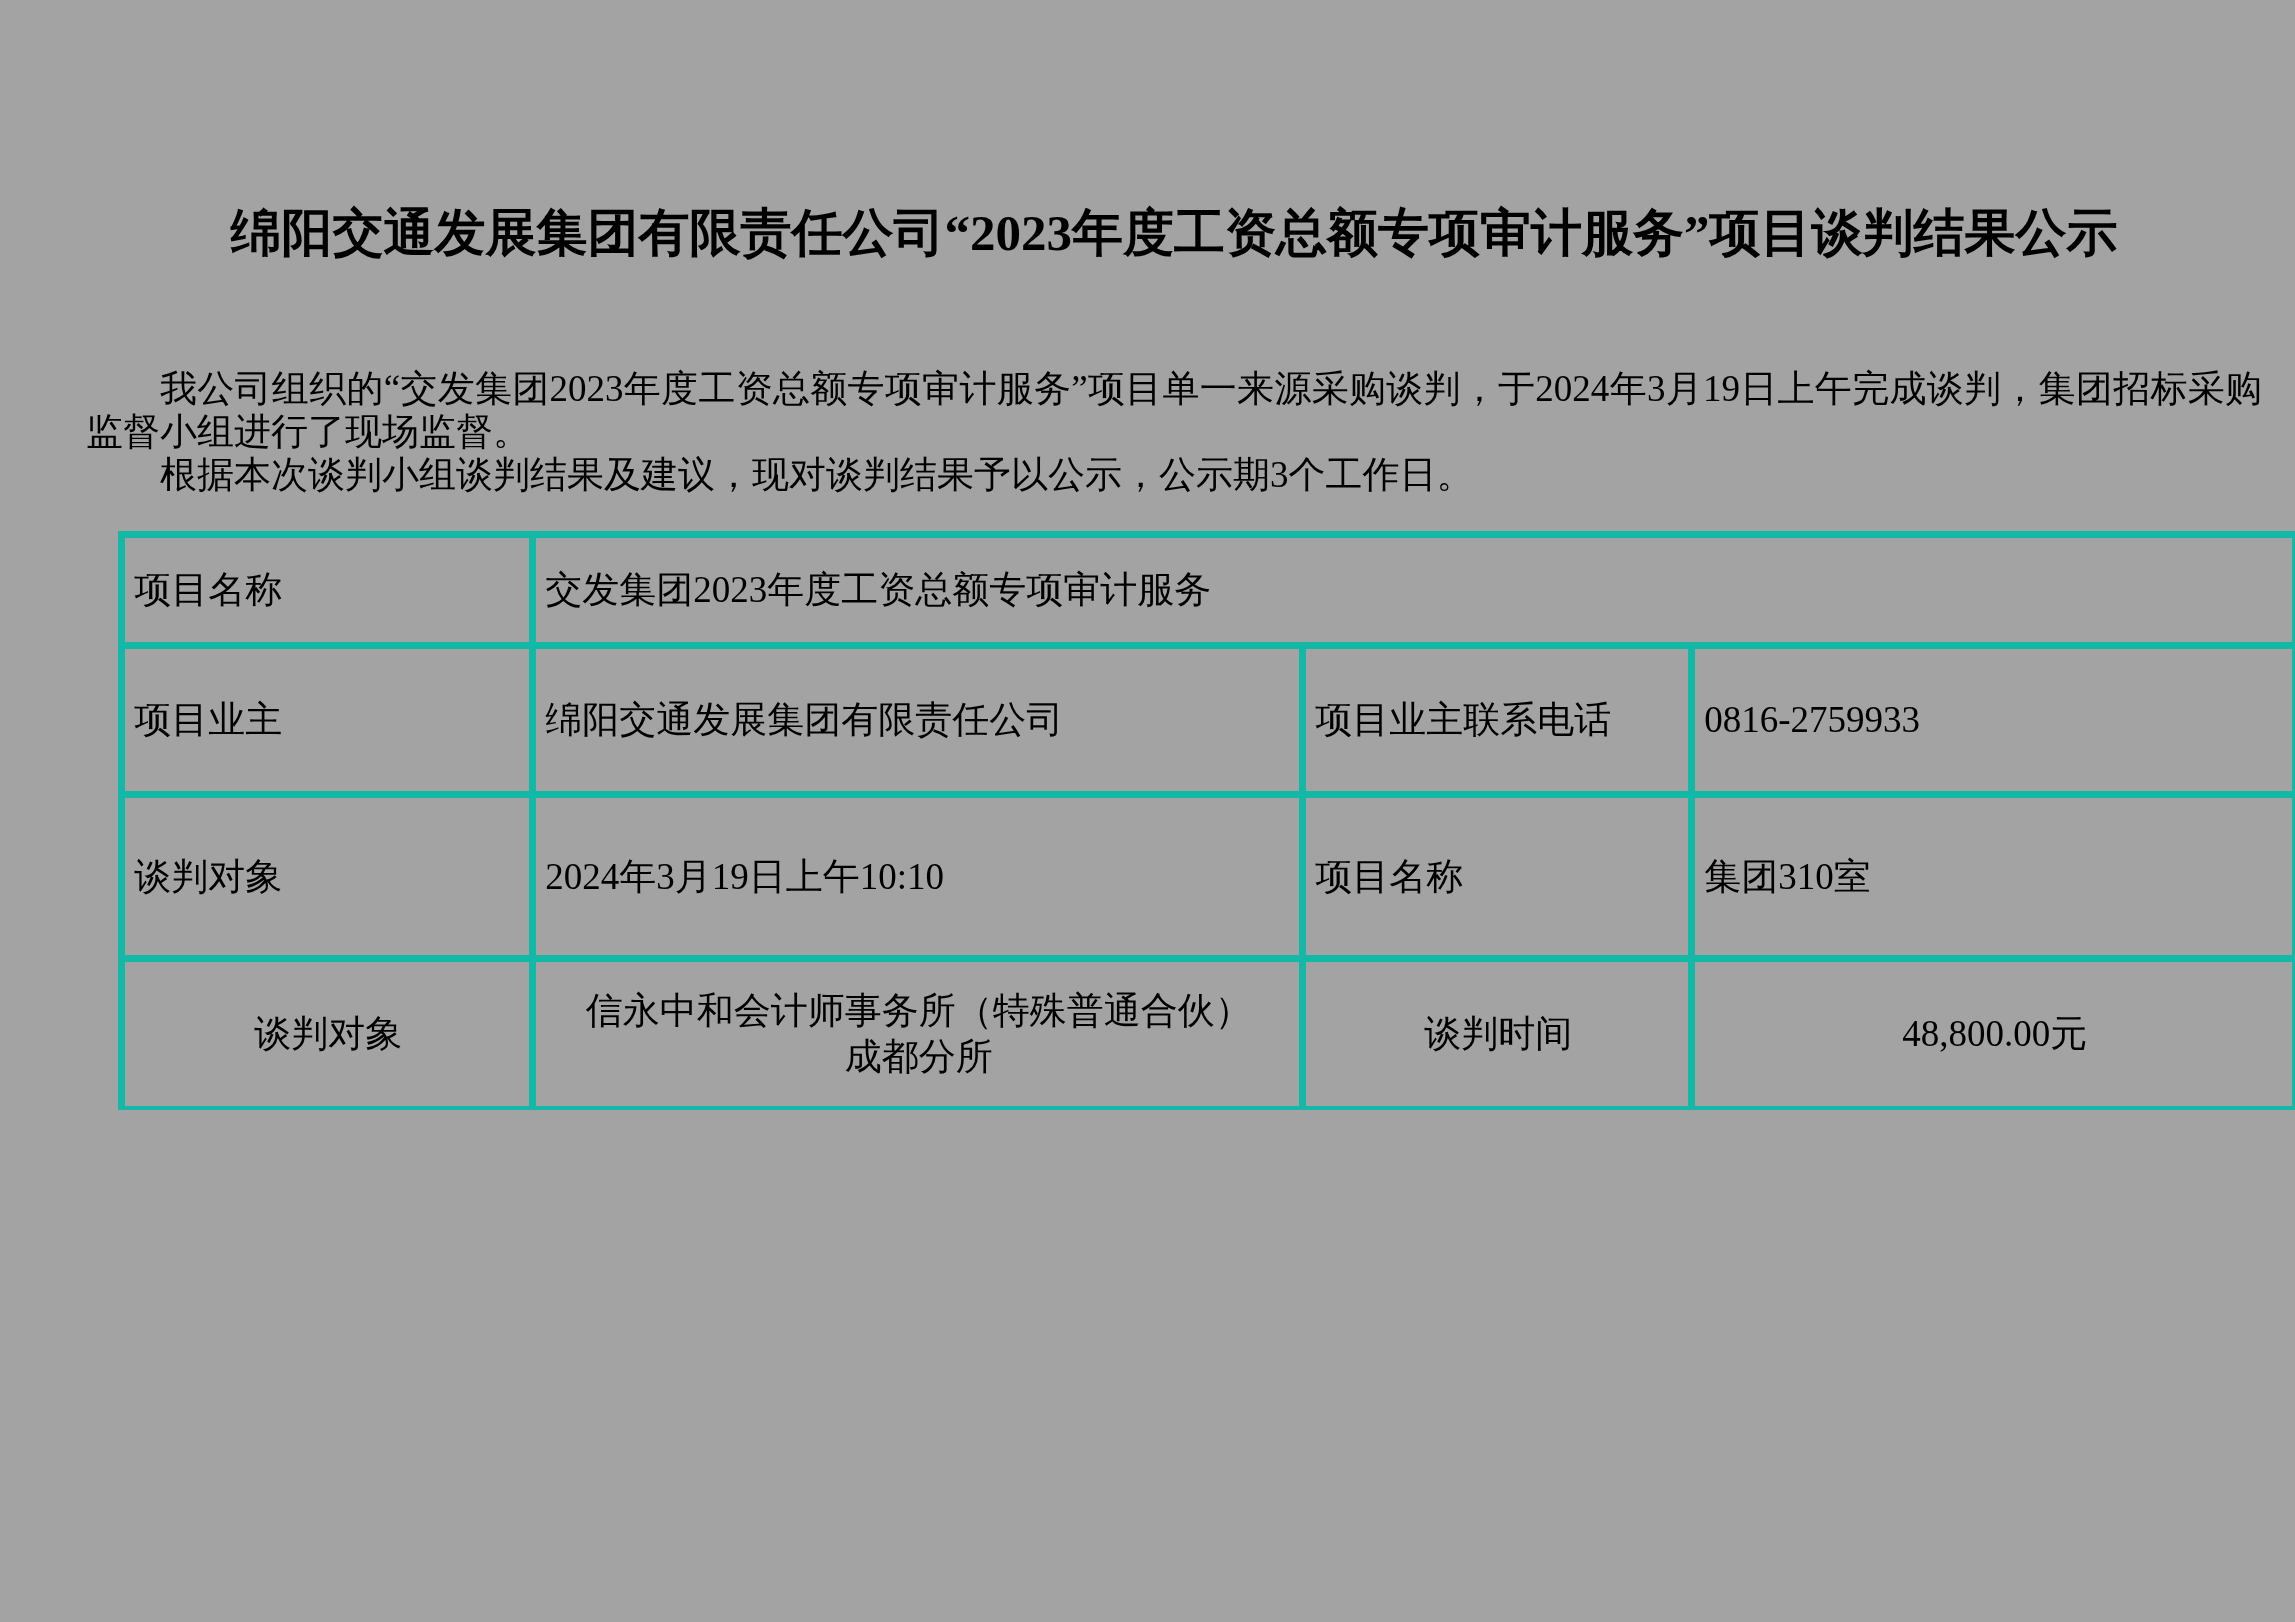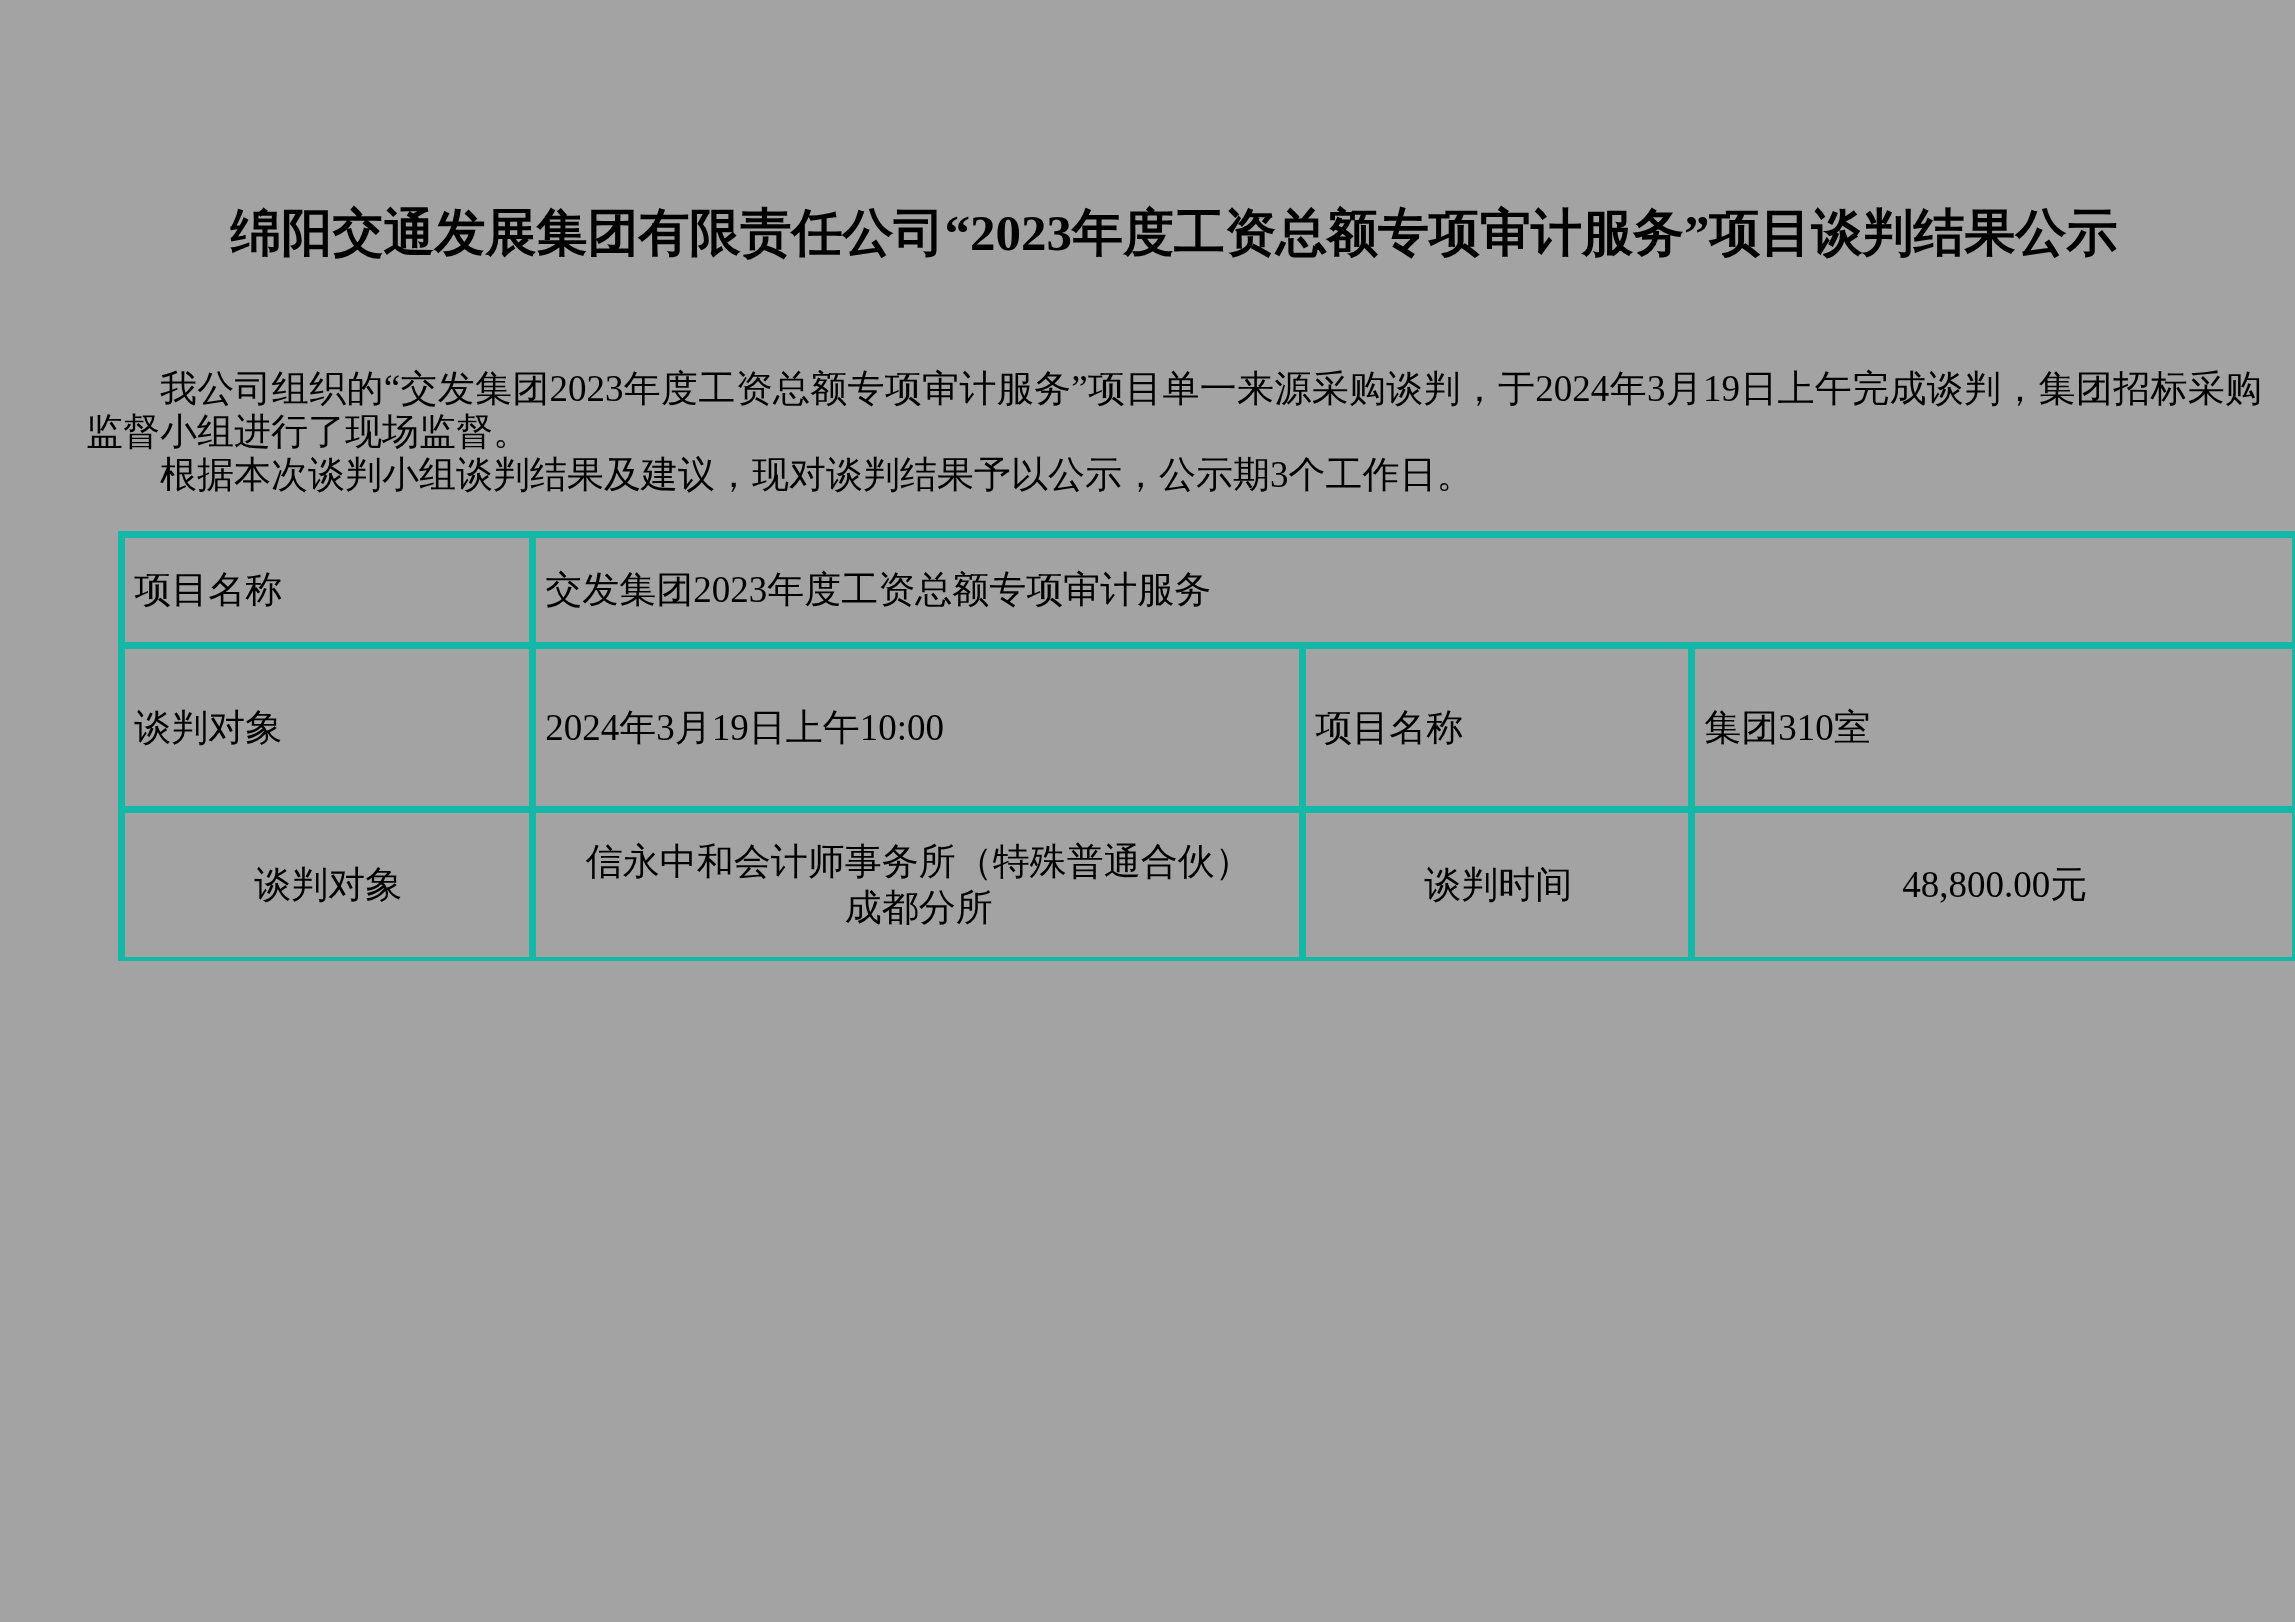--- a/index.html
+++ b/index.html
@@ -87,23 +87,29 @@
         <col style="width:411px">
         <col style="width:770px">
         <col style="width:389px">
         <col style="width:604px">
       </colgroup>
       <tbody>
         <tr class="row-1">
           <td>项目名称</td>
           <td colspan="3">交发集团2023年度工资总额专项审计服务</td>
         </tr>
+        <tr class="row-2">
+          <td>项目业主</td>
+          <td>绵阳交通发展集团有限责任公司</td>
+          <td>项目业主联系电话</td>
+          <td>0816-2759933</td>
+        </tr>
         <tr class="row-3">
           <td>谈判对象</td>
-          <td>2024年3月19日上午10:00</td>
+          <td>2024年3月19日上午10:10</td>
           <td>项目名称</td>
           <td>集团310室</td>
         </tr>
         <tr class="row-4">
           <td>谈判对象</td>
           <td class="multiline">信永中和会计师事务所（特殊普通合伙）
 成都分所</td>
           <td>谈判时间</td>
           <td>48,800.00元</td>
         </tr>

